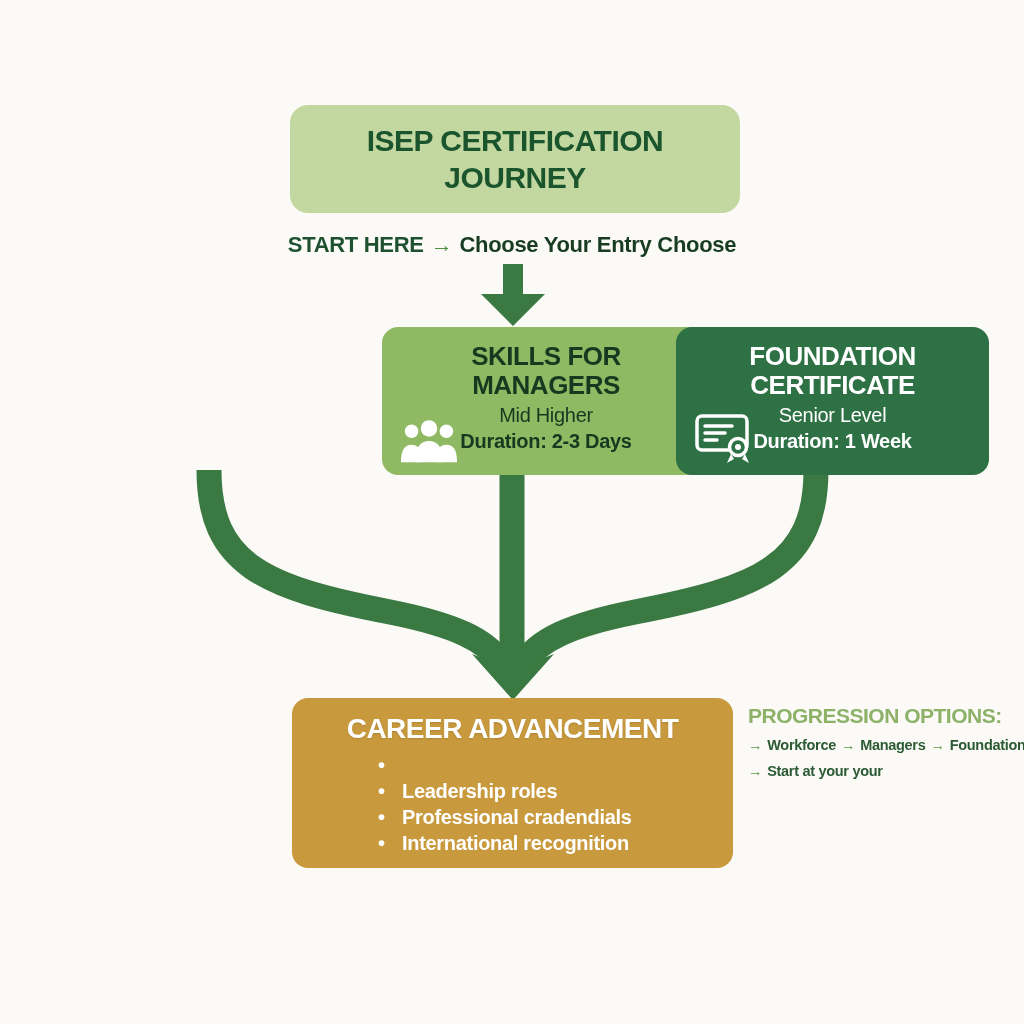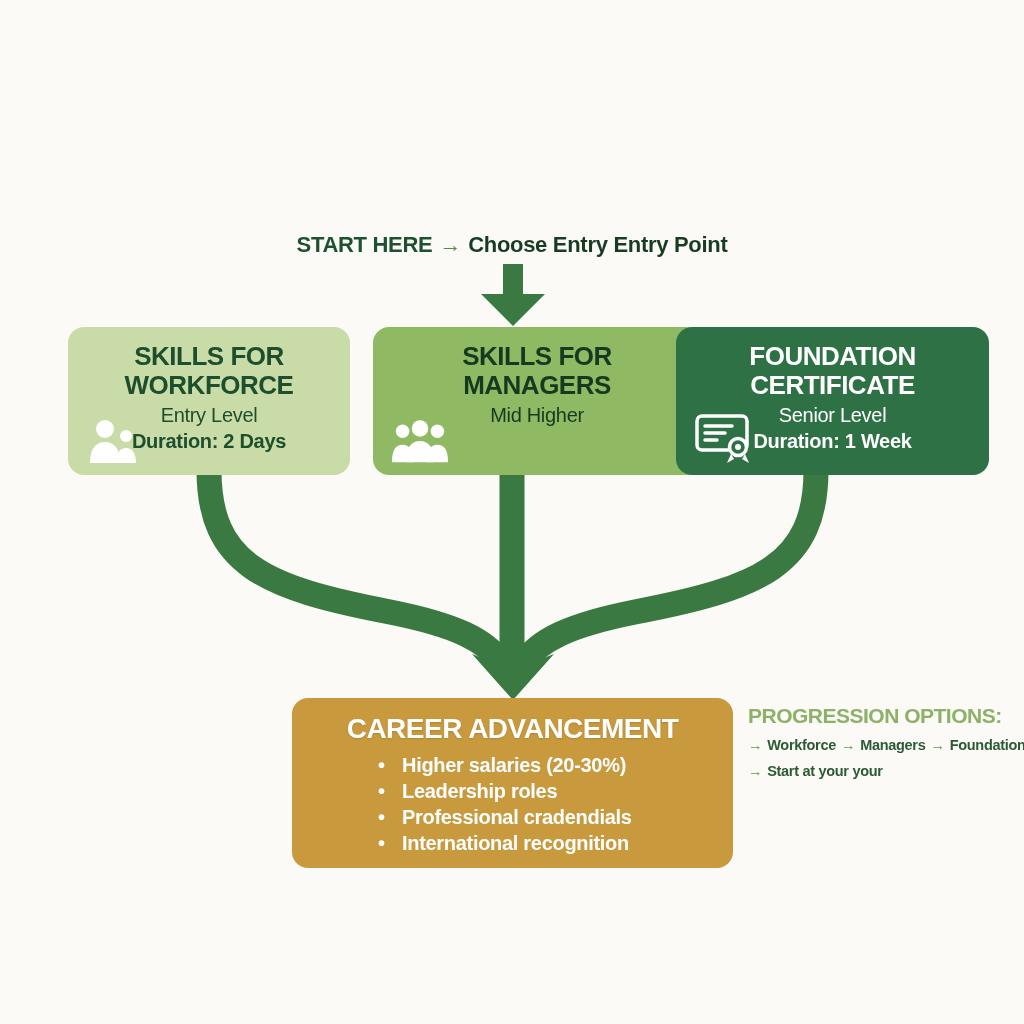--- a/index.html
+++ b/index.html
@@ -58,21 +58,21 @@
 
   
   .track {
     position: absolute;
     top: 327px;
     height: 148px;
     border-radius: 16px;
     text-align: center;
   }
   .track-0 { left: 68px;  width: 282px; }
-  .track-1 { left: 373px; width: 328px; }
+  .track-1 { left: 382px; width: 328px; }
   .track-2 { left: 676px; width: 313px; }
   .track h2 {
     margin: 0;
     padding: 15px 20px 2px;
     font-size: 26px;
     line-height: 29px;
     font-weight: 700;
     letter-spacing: -0.5px;
     text-transform: uppercase;
   }
@@ -168,54 +168,45 @@
     white-space: nowrap;
   }
   .opt-arrow { color: var(--progression-arrow, #5d9b4a); margin-right: 5px; }
   .opt-word  { margin-right: 5px; }
 </style>
 </head>
 <body>
 
 <div class="canvas">
 
+  <div class="title-box">
+    <h1>ISEP CERTIFICATION JOURNEY</h1>
+  </div>
 
   <div class="start-line">
-    <span class="start-label">START HERE</span><span class="start-arrow">→</span><span class="start-prompt">Choose Entry Entry Point</span>
+    <span class="start-label">START HERE</span><span class="start-arrow">→</span><span class="start-prompt">Choose Your Entry Choose</span>
   </div>
 
   <svg class="start-down-arrow" viewBox="0 0 68 62">
     <polygon class="block-arrow" points="24,0 44,0 44,30 66,30 34,62 2,30 24,30"></polygon>
   </svg>
 
   <svg class="connectors" viewBox="0 0 1024 1024">
     <path class="flow" d="M 209 470 C 209 565, 265 588, 390 612 C 455 625, 487 640, 502 664"></path>
     <path class="flow" d="M 816 470 C 816 565, 760 588, 635 612 C 570 625, 538 640, 523 664"></path>
     <path class="flow" d="M 512 470 L 512 666"></path>
     <path class="head" d="M 513 700 L 472 654 Q 513 672 554 654 Z"></path>
     <polygon class="head" points="478,650 548,650 513,698"></polygon>
   </svg>
 
-  <div class="track track-0" style="background: rgb(201, 220, 167); color: rgb(29, 78, 45);">
-    <h2>SKILLS FOR WORKFORCE</h2>
-    <div class="level">Entry Level</div>
-    <div class="duration">Duration: 2 Days</div>
-    <svg class="badge-icon" width="52" height="44" viewBox="0 0 52 44">
-      <g fill="#ffffff">
-        <circle cx="40" cy="17" r="6"></circle>
-        <path d="M30,44 C30,34 34,29 40,29 C46,29 50,34 50,44 Z"></path>
-        <circle cx="19" cy="10" r="9"></circle>
-        <path d="M4,44 C4,29 10,23 19,23 C28,23 34,29 34,44 Z"></path>
-      </g>
-    </svg>
-  </div>
 
   <div class="track track-1" style="background: rgb(143, 185, 99); color: rgb(22, 57, 31);">
     <h2>SKILLS FOR MANAGERS</h2>
     <div class="level">Mid Higher</div>
+    <div class="duration">Duration: 2-3 Days</div>
     <svg class="badge-icon" width="58" height="44" viewBox="0 0 60 44">
       <g fill="#ffffff">
         <circle cx="12" cy="12" r="7"></circle>
         <path d="M1,44 C1,31 5,26 12,26 C19,26 23,31 23,44 Z"></path>
         <circle cx="48" cy="12" r="7"></circle>
         <path d="M37,44 C37,31 41,26 48,26 C55,26 59,31 59,44 Z"></path>
         <circle cx="30" cy="9" r="8.5"></circle>
         <path d="M16,44 C16,28 21,22 30,22 C39,22 44,28 44,44 Z"></path>
       </g>
     </svg>
@@ -239,21 +230,20 @@
         <path d="M51,43 L55,52 L48,48 Z"></path>
       </g>
     </svg>
   </div>
 
   <div class="career-box">
     <h2>CAREER ADVANCEMENT</h2>
     <ul>
         <li>
           <span class="dot">•</span>
-          <span>Higher salaries (20-30%)</span>
         </li>
         <li>
           <span class="dot">•</span>
           <span>Leadership roles</span>
         </li>
         <li>
           <span class="dot">•</span>
           <span>Professional cradendials</span>
         </li>
         <li>

